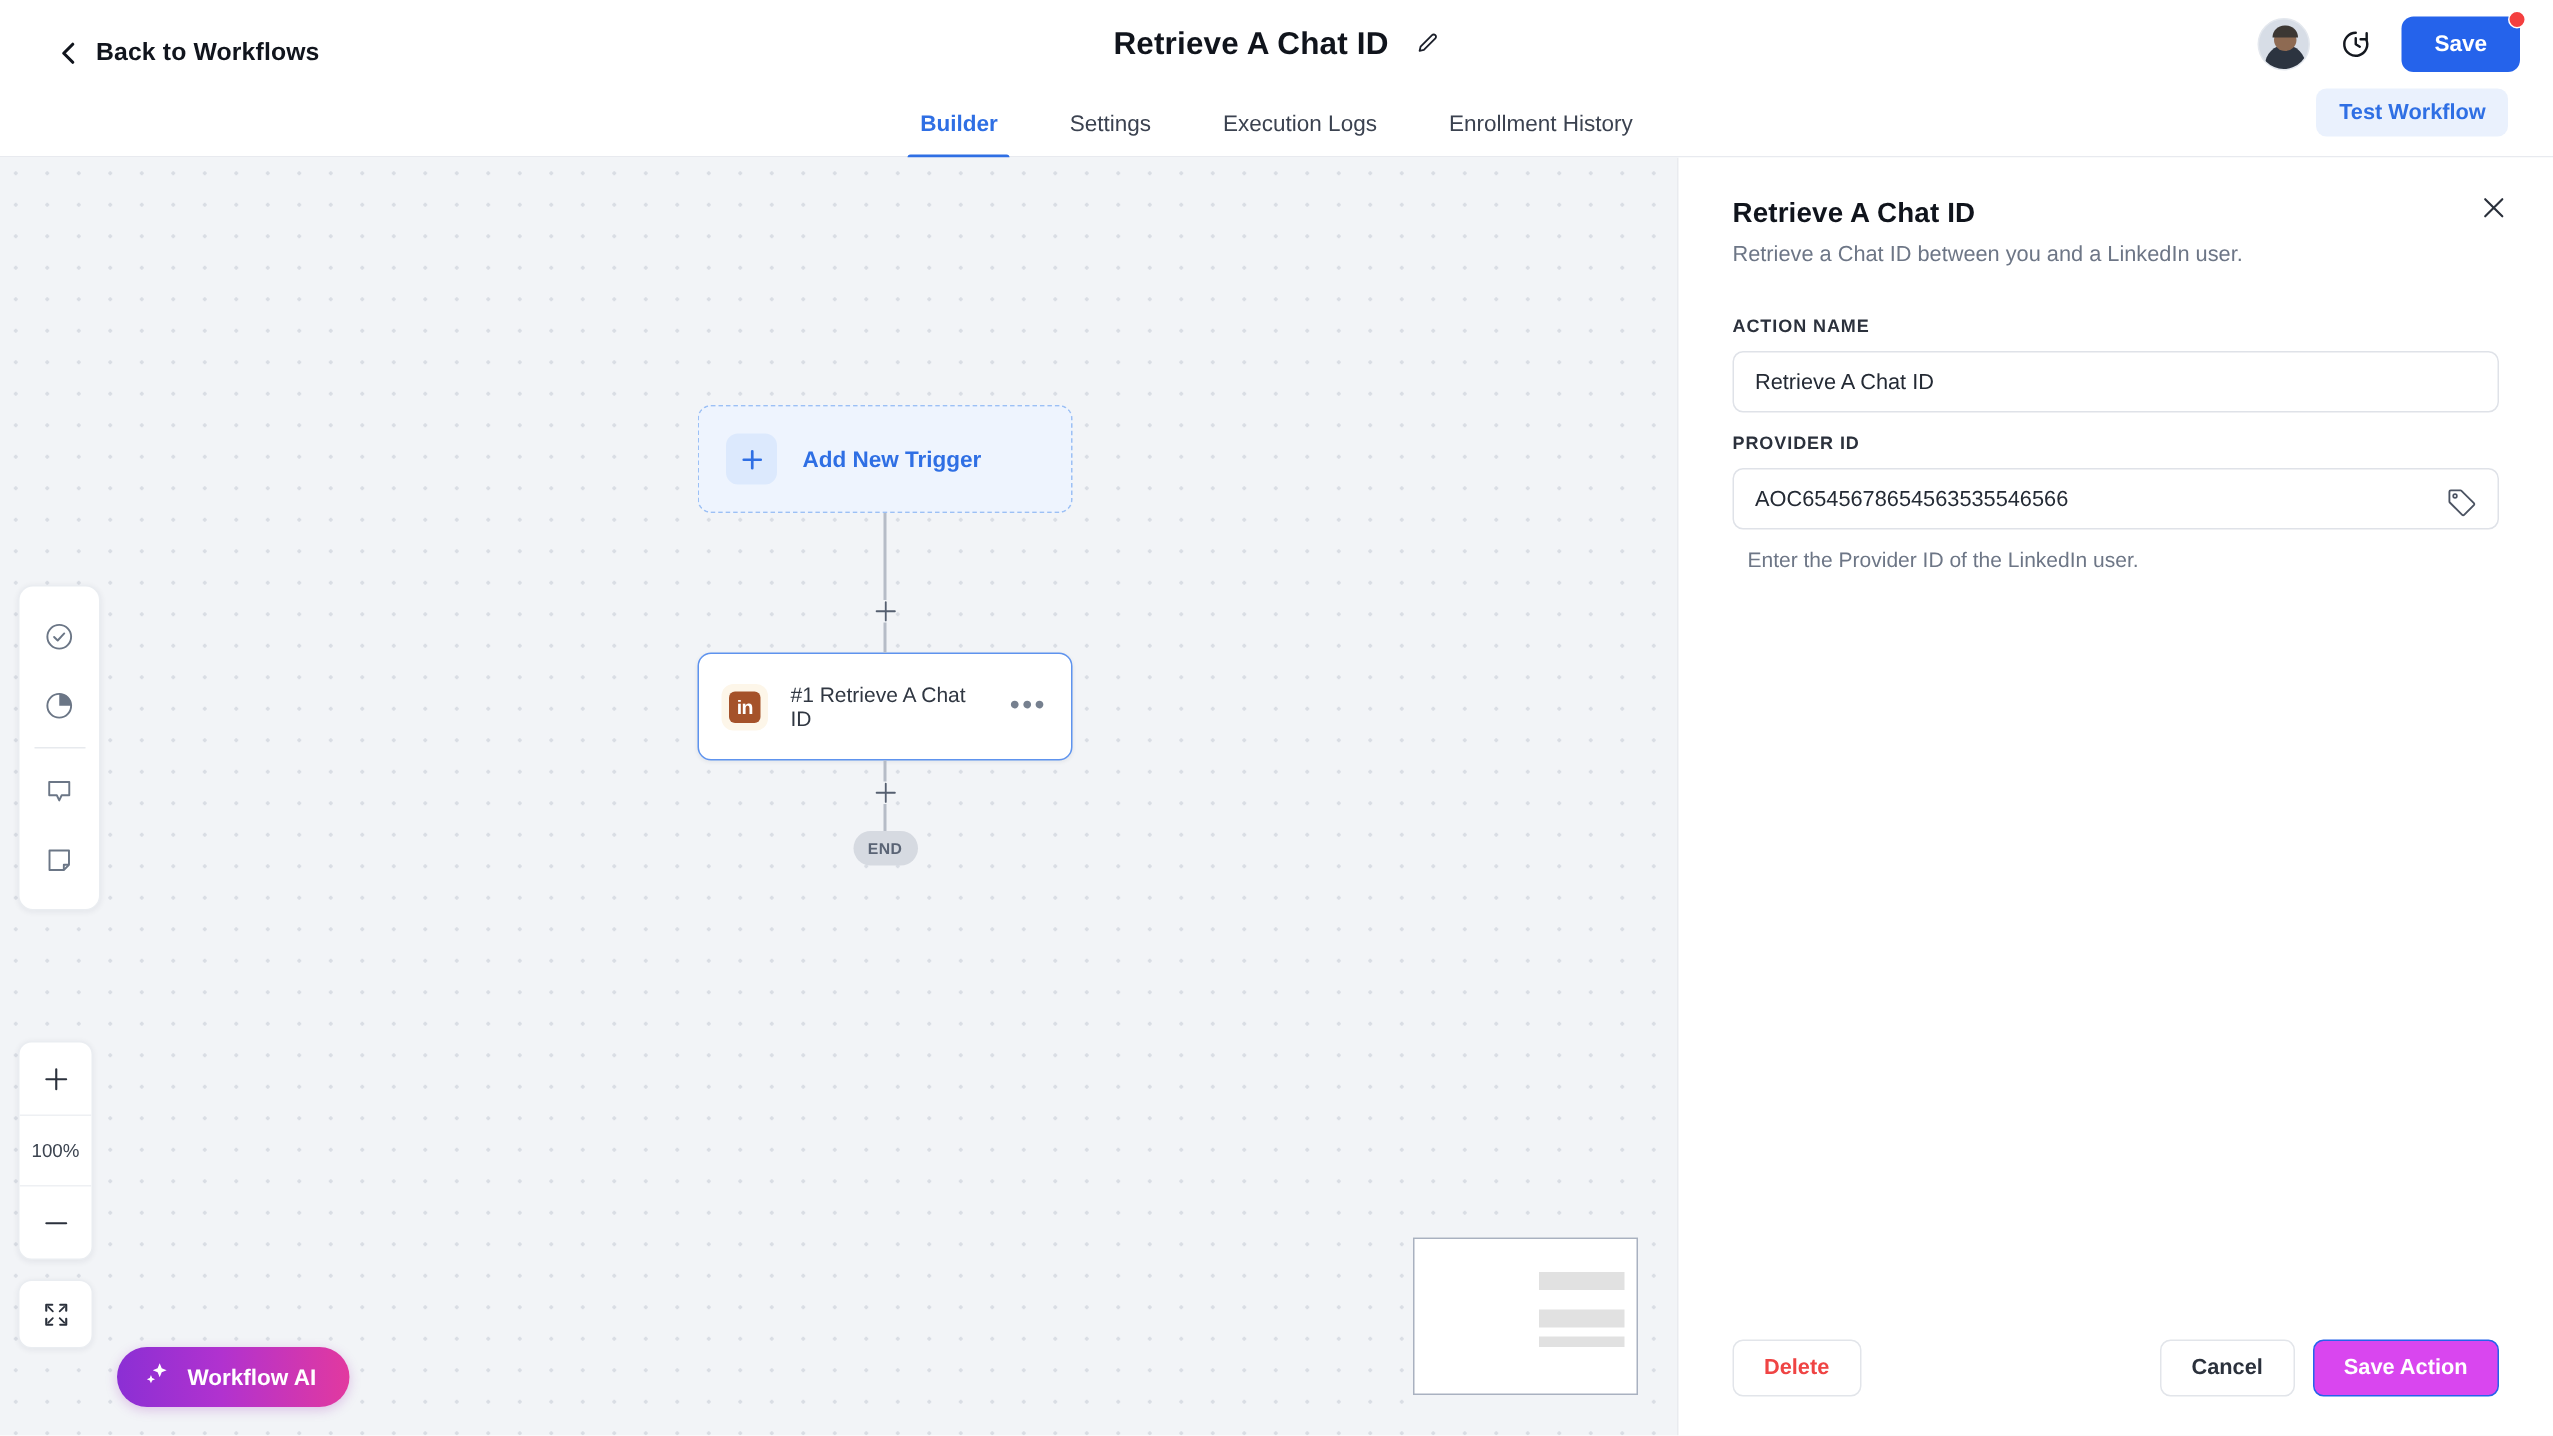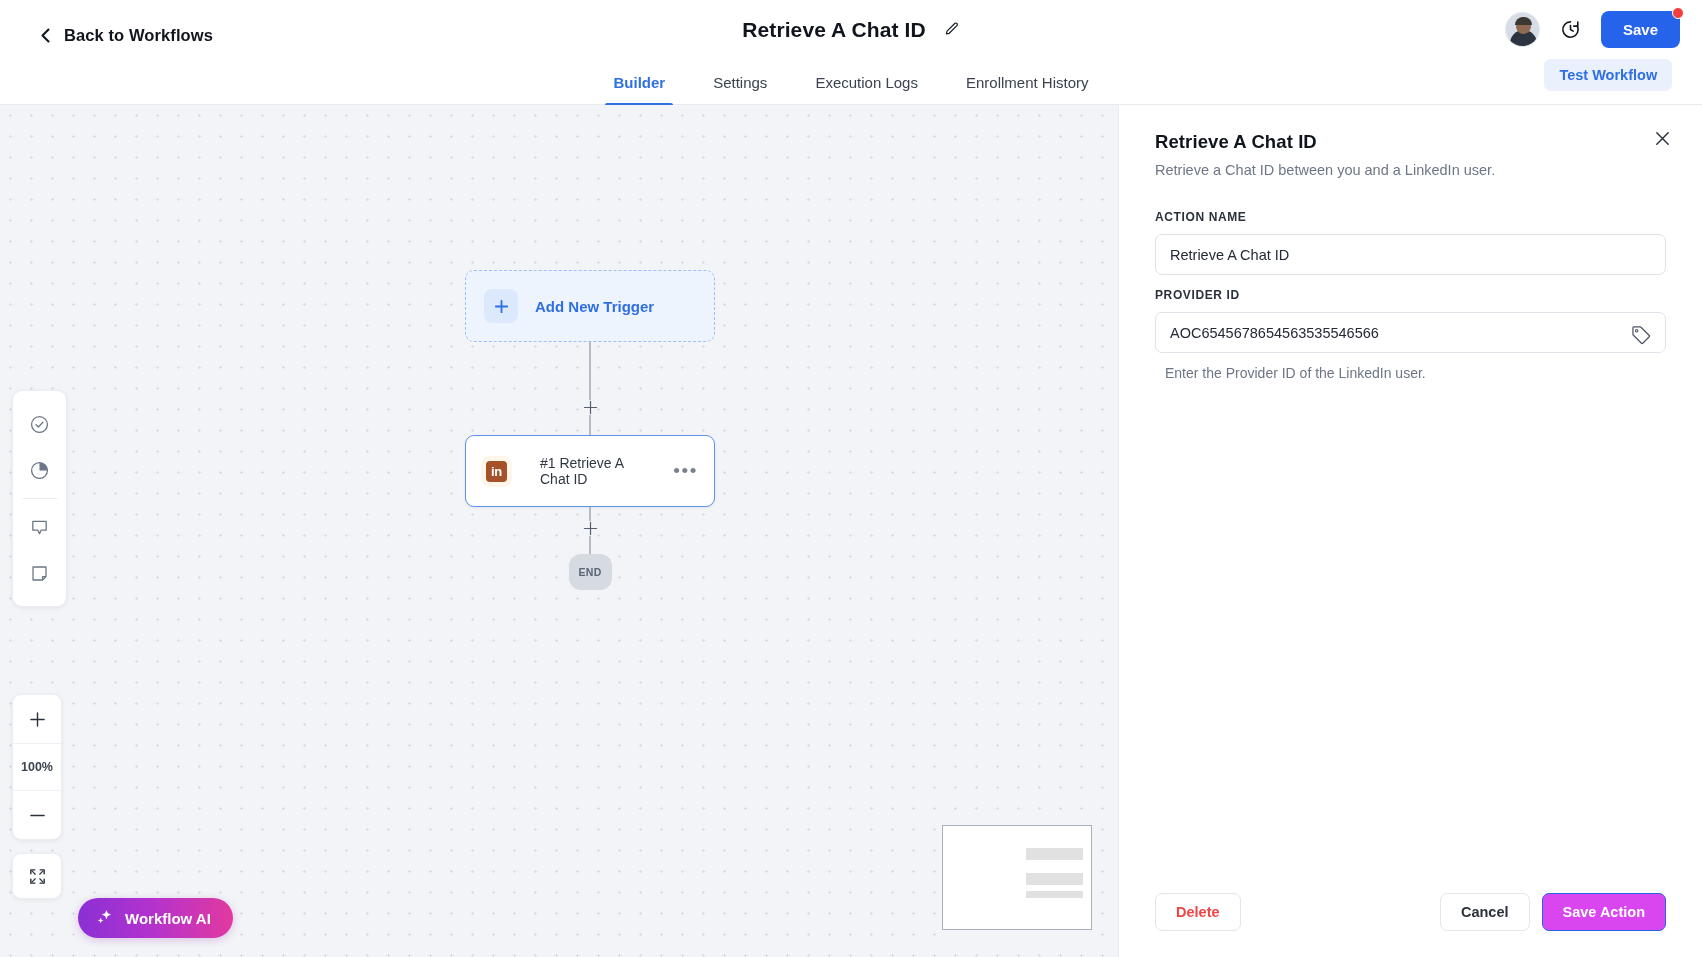--- a/index.html
+++ b/index.html
@@ -161,21 +161,21 @@
     color: #555f70; line-height: 0; display: flex;
     align-items: center; justify-content: center;
     cursor: pointer;
   }
 
   .action-node {
     width: 250px; height: 72px;
     border: 1.6px solid #5e93ee;
     background: #ffffff;
     border-radius: 9px;
-    display: flex; align-items: center; gap: 28px;
+    display: flex; align-items: center; gap: 15px;
     padding: 0 16px 0 15px;
     box-shadow: 0 1px 3px rgba(20,30,50,.07);
     cursor: pointer;
   }
   .li-badge {
     width: 31px; height: 31px; border-radius: 8px;
     background: #fdf6e9;
     display: flex; align-items: center; justify-content: center;
     flex: 0 0 auto;
   }
@@ -184,21 +184,21 @@
     background: #a5522a;
     color: #fff; font-weight: 700; font-size: 13px;
     display: flex; align-items: center; justify-content: center;
     line-height: 1; letter-spacing: -.4px;
     font-family: "Liberation Sans", sans-serif;
   }
   .action-label { font-size: 14px; color: #303742; flex: 1; }
   .dots { color: #76808f; font-size: 19px; letter-spacing: 1.6px; line-height: 0; cursor: pointer; }
 
   .end-node {
-    width: 43px; height: 36px; border-radius: 12px;
+    width: 43px; height: 23px; border-radius: 12px;
     background: #d6dae1; color: #5a6475;
     font-size: 10.5px; font-weight: 600; letter-spacing: .3px;
     display: flex; align-items: center; justify-content: center;
     margin: 0 auto;
   }
 
   
   .tool-rail {
     position: absolute; left: 12px; top: 285px;
     width: 55px;
@@ -225,21 +225,21 @@
   }
   .zoom-btn {
     width: 48px; height: 48px;
     display: flex; align-items: center; justify-content: center;
     color: #2b313c; cursor: pointer; font-size: 21px;
     font-weight: 400;
   }
   .zoom-level {
     width: 48px; height: 48px;
     display: flex; align-items: center; justify-content: center;
-    font-size: 12.5px; font-weight: 700; color: #3c4personally;
+    font-size: 12.5px; font-weight: 400; color: #3c4personally;
     color: #3c4450;
     border-top: 1px solid #eef0f3; border-bottom: 1px solid #eef0f3;
     cursor: pointer;
   }
   .fit-btn {
     position: absolute; left: 12px; top: 748px;
     width: 50px; height: 46px;
     background: #fff; border-radius: 9px;
     border: 1px solid #eaedf1;
     box-shadow: 0 1px 4px rgba(25,35,55,.07);

